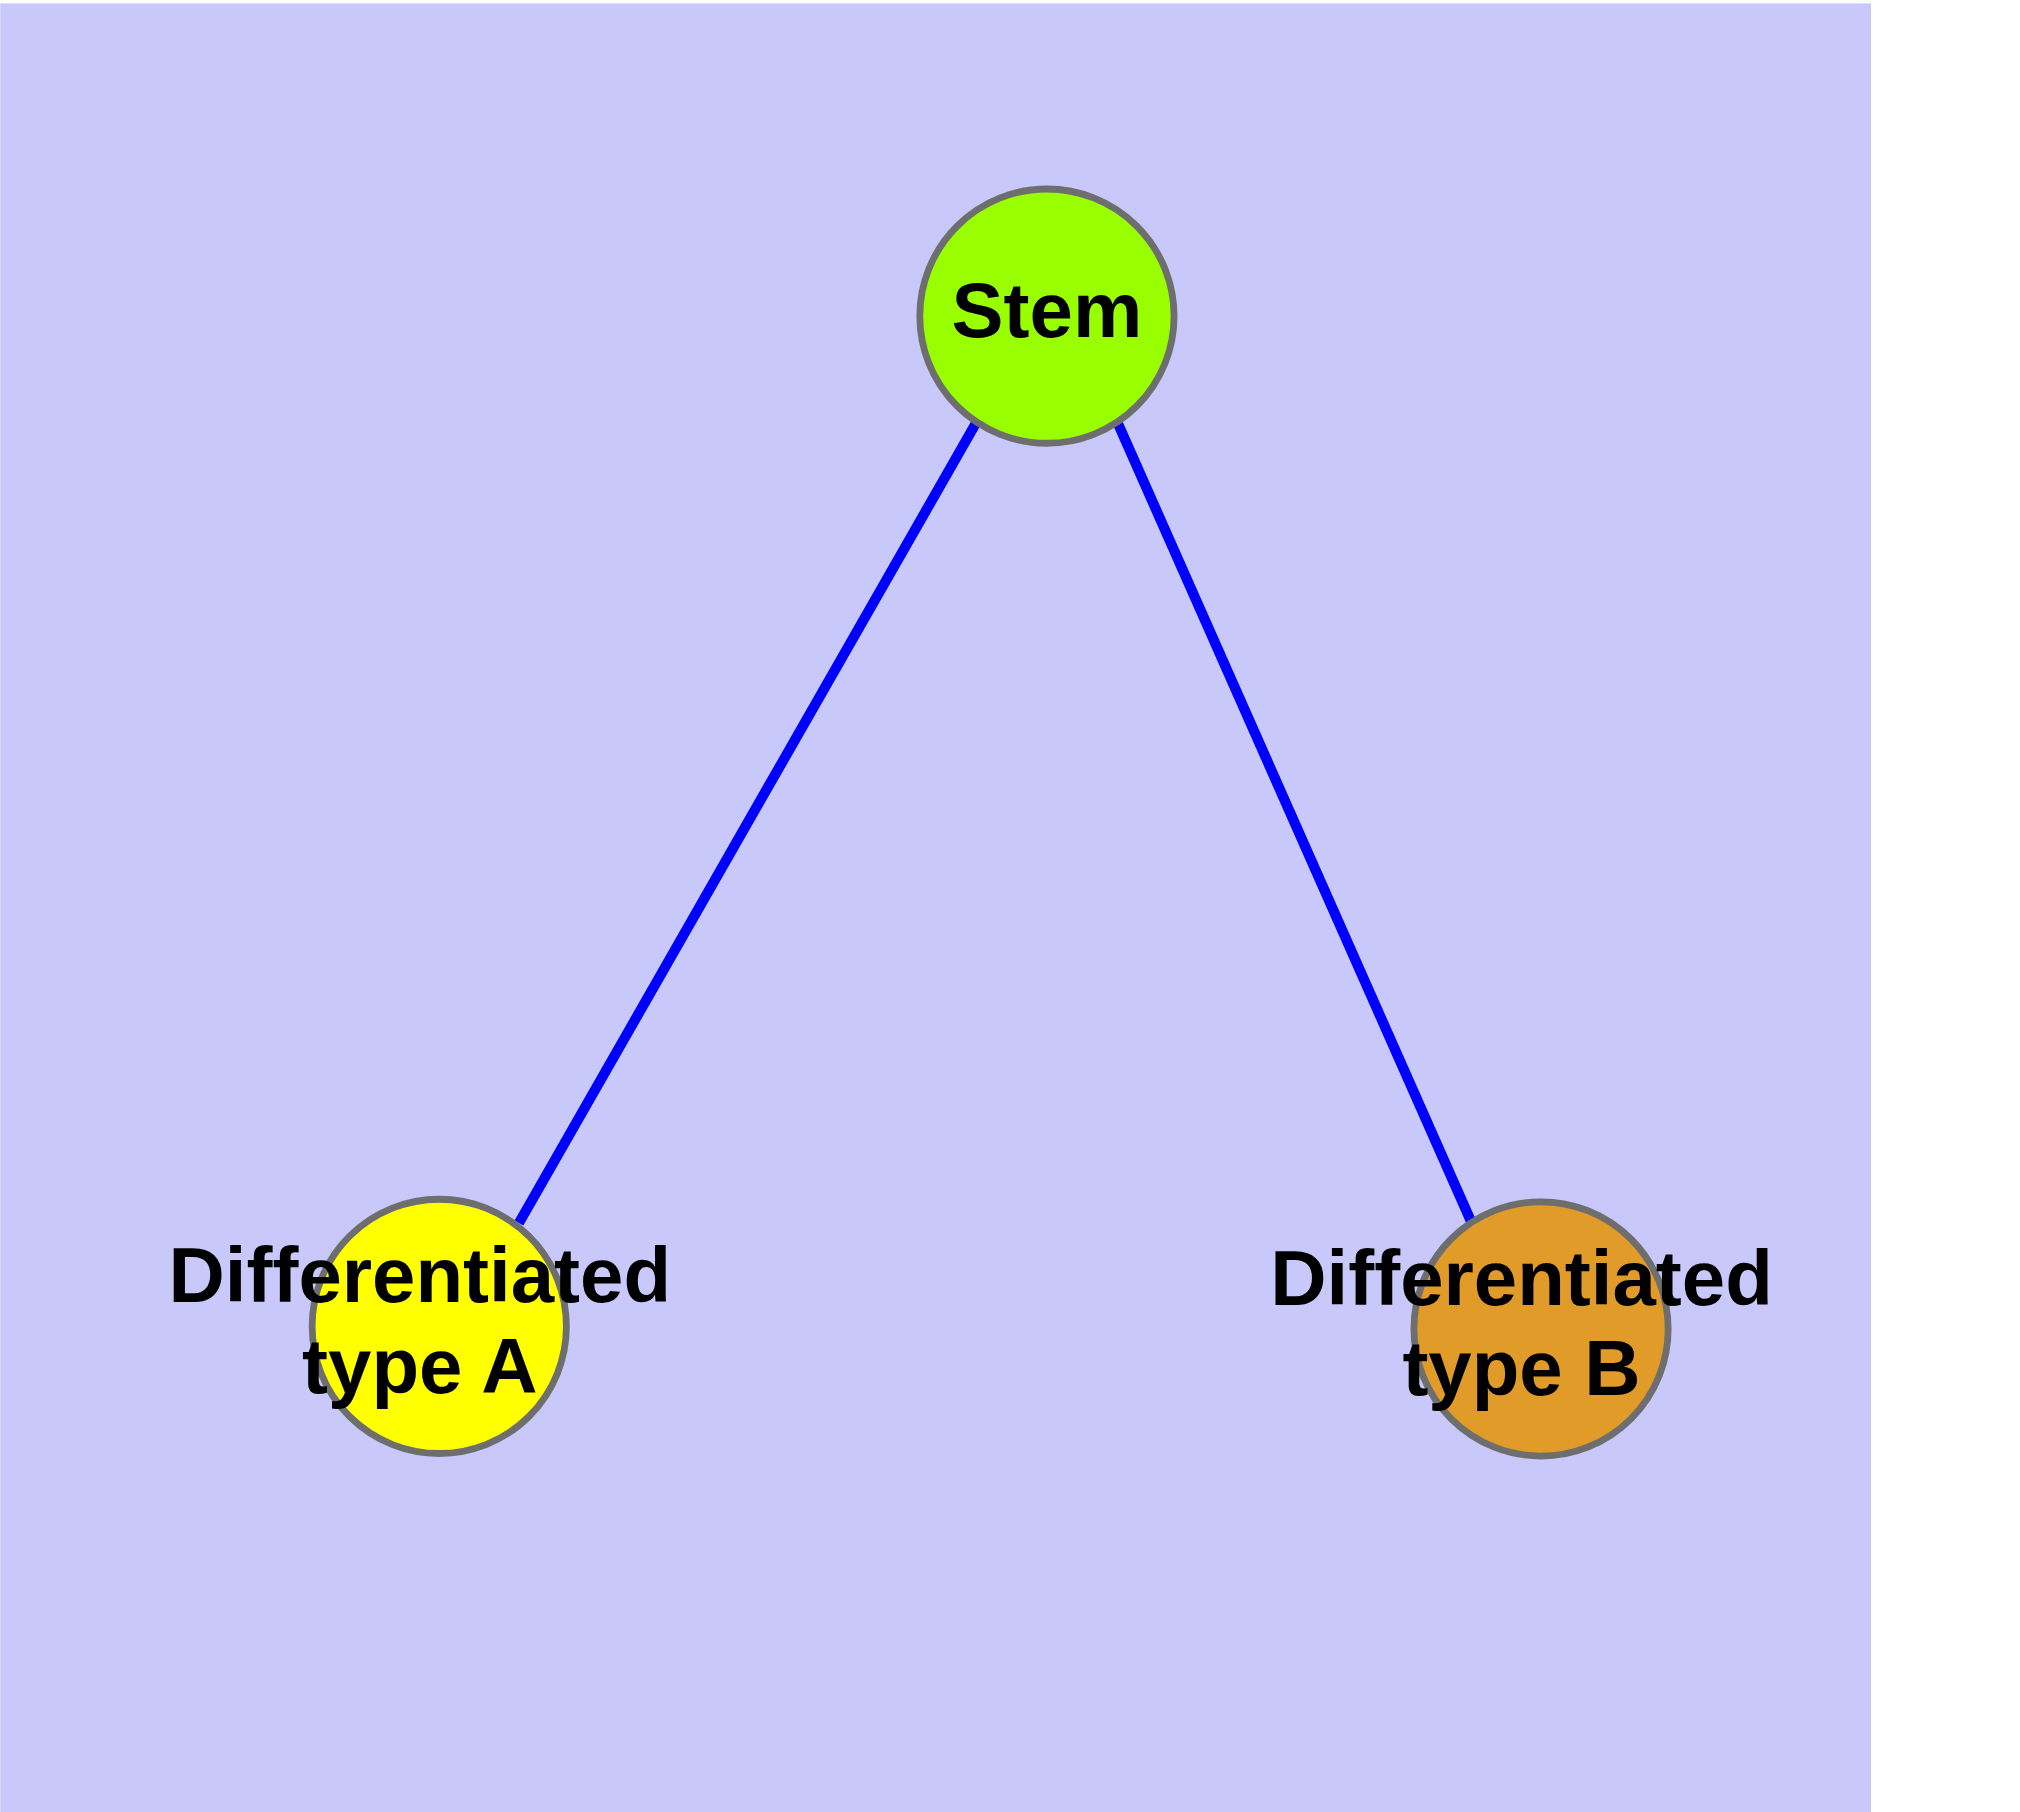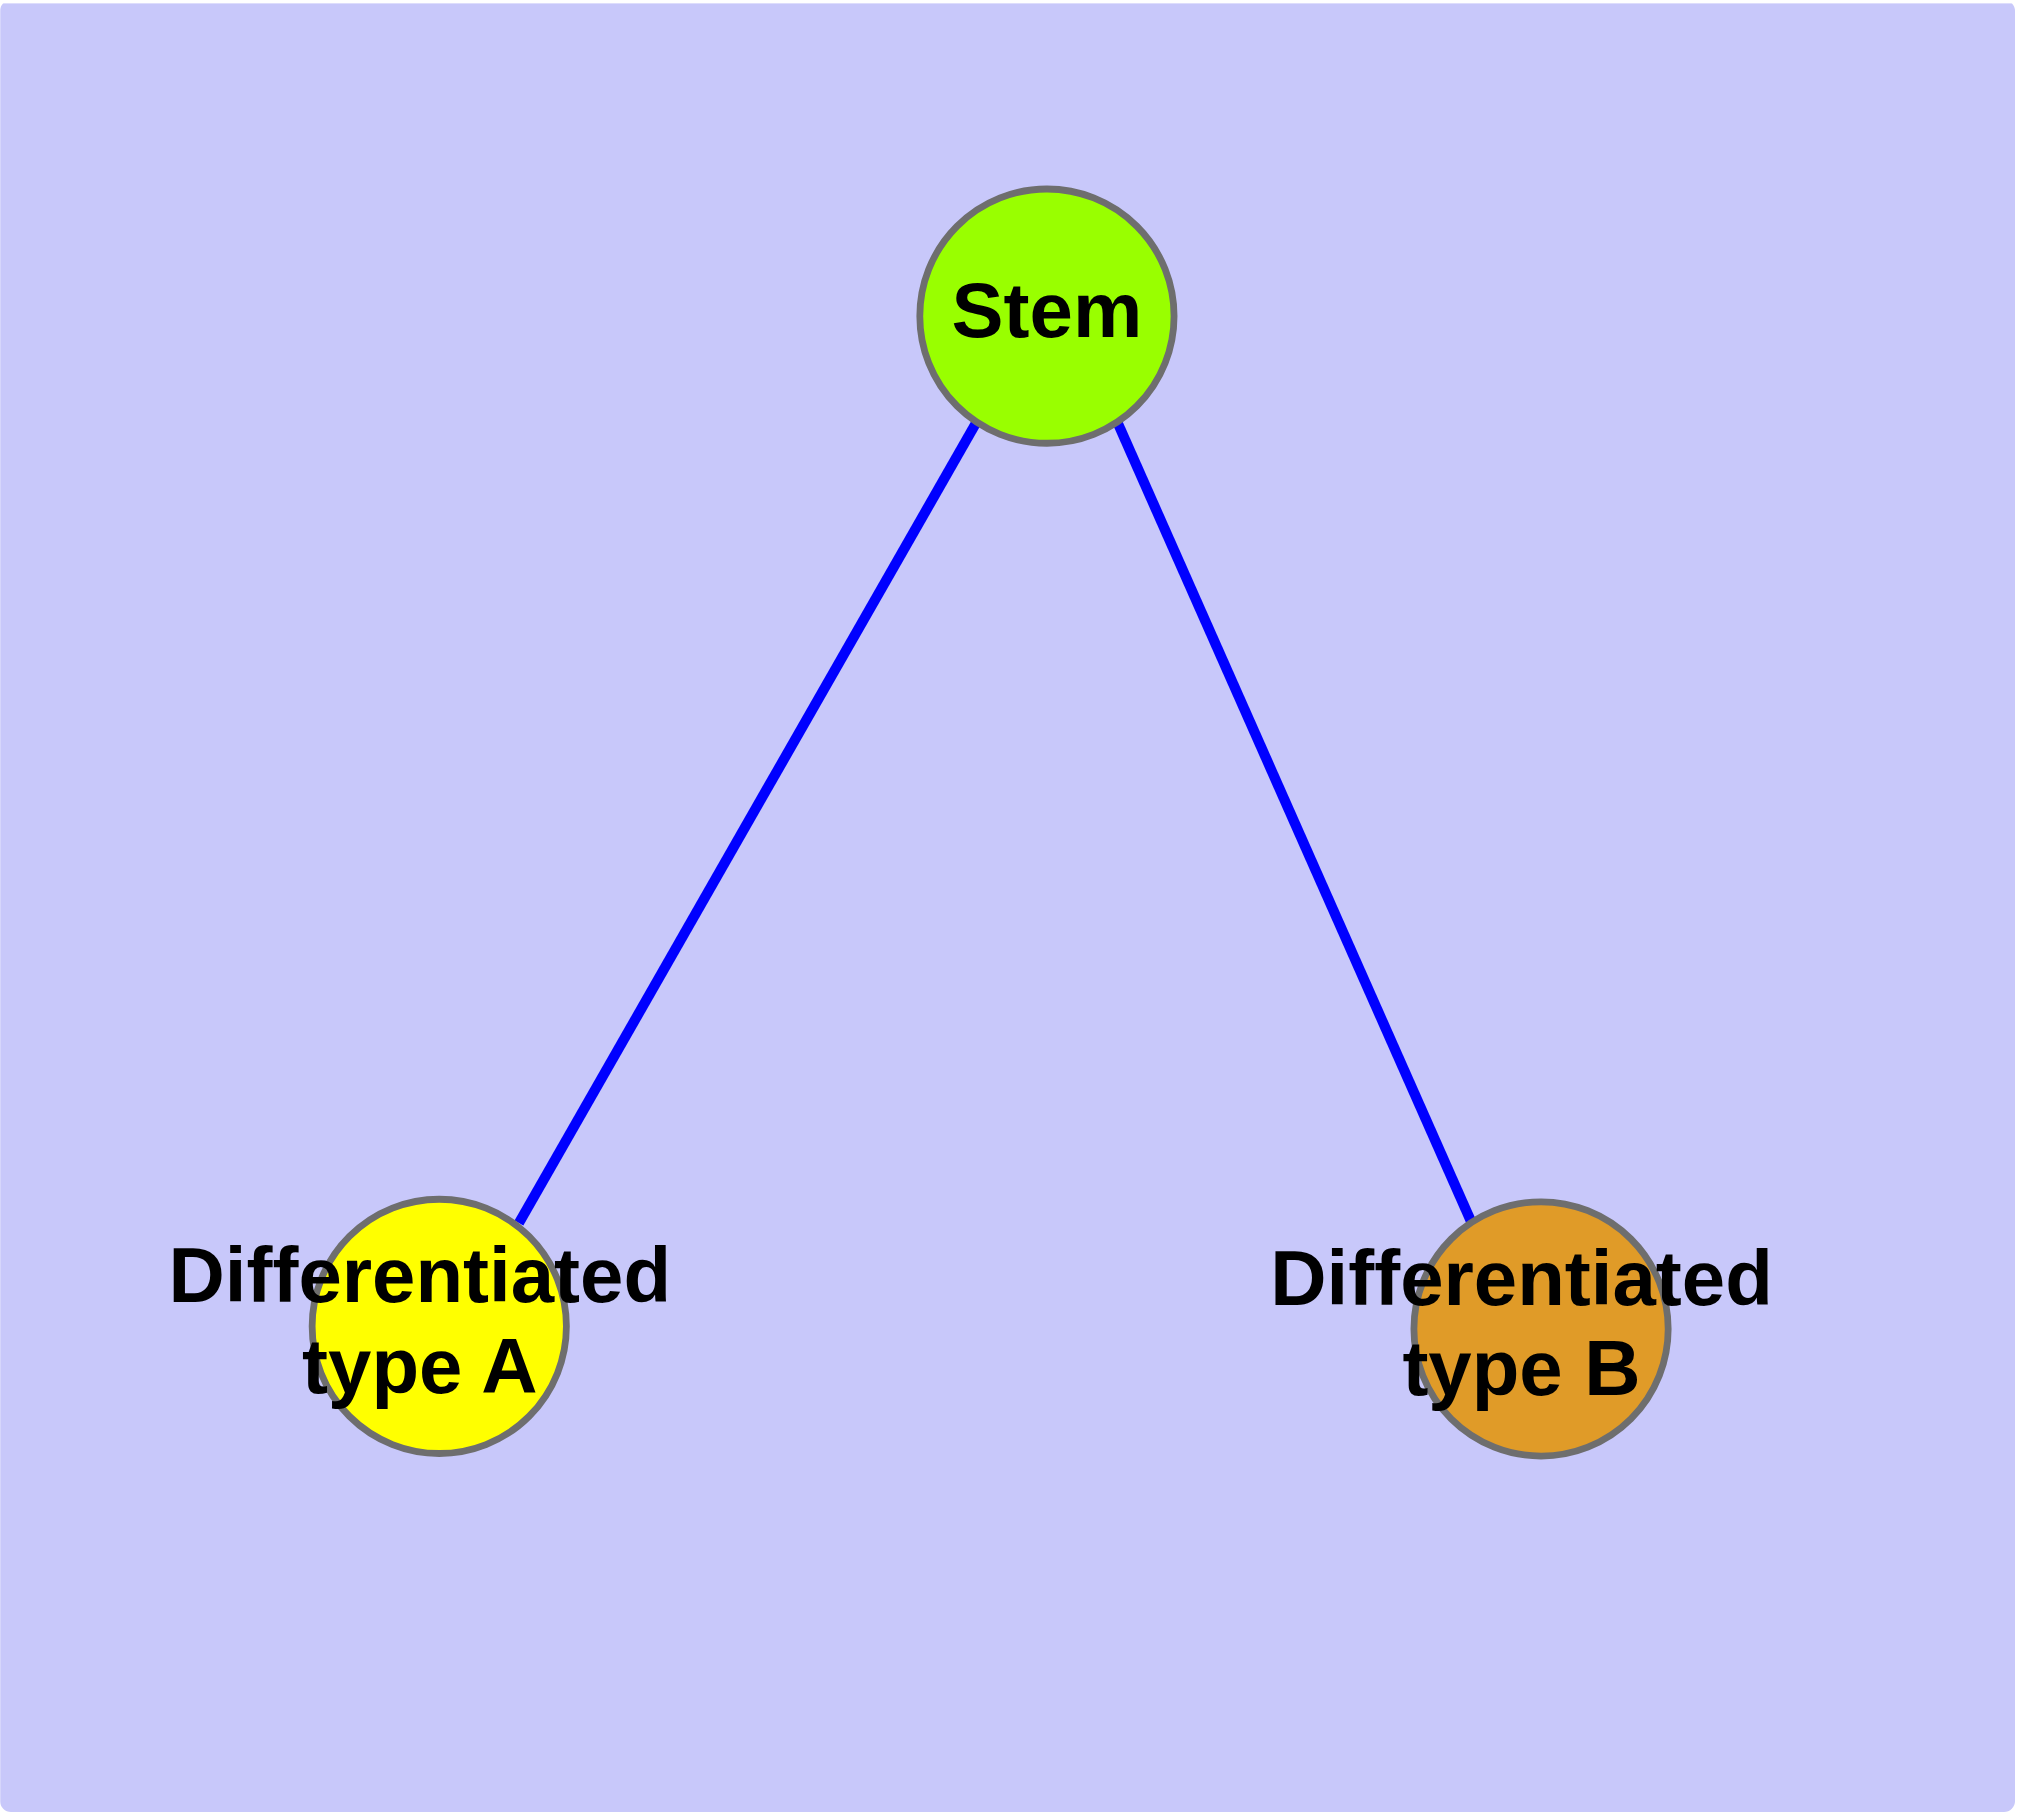--- a/index.html
+++ b/index.html
@@ -30,21 +30,21 @@
     font-family: "Liberation Sans", sans-serif;
     font-weight: bold;
     fill: #000000;
     text-anchor: middle;
     dominant-baseline: middle;
   }
 </style>
 </head>
 <body>
 
-<div id="canvas-root" style="width: 2015px; height: 1812px; border-radius: 11px;">
+<div id="canvas-root" style="width: 1871px; height: 1812px;">
   <svg id="graph-svg" viewBox="0 0 2384 2138" xmlns="http://www.w3.org/2000/svg">
 
     <rect id="bg-rect" x="0" y="4" width="2384" height="2134" fill="#c8c8fa"></rect>
 
     <g id="edges-group">
         <line class="edge-line" x1="1152" y1="498" x2="612" y2="1443" stroke="#0000ff" stroke-width="12"></line>
         <line class="edge-line" x1="1318" y1="498" x2="1738" y2="1447" stroke="#0000ff" stroke-width="12"></line>
       </g>
     <g id="nodes-group">
         <circle class="node-circle" cx="1235" cy="373" r="150" fill="#99ff00" stroke="#6e6e6e" stroke-width="8"></circle>

